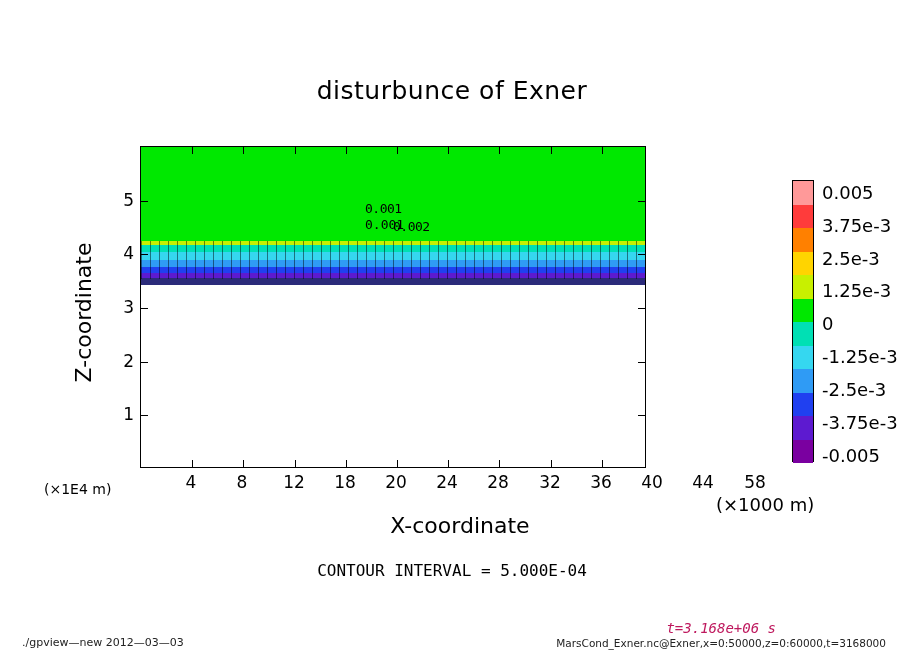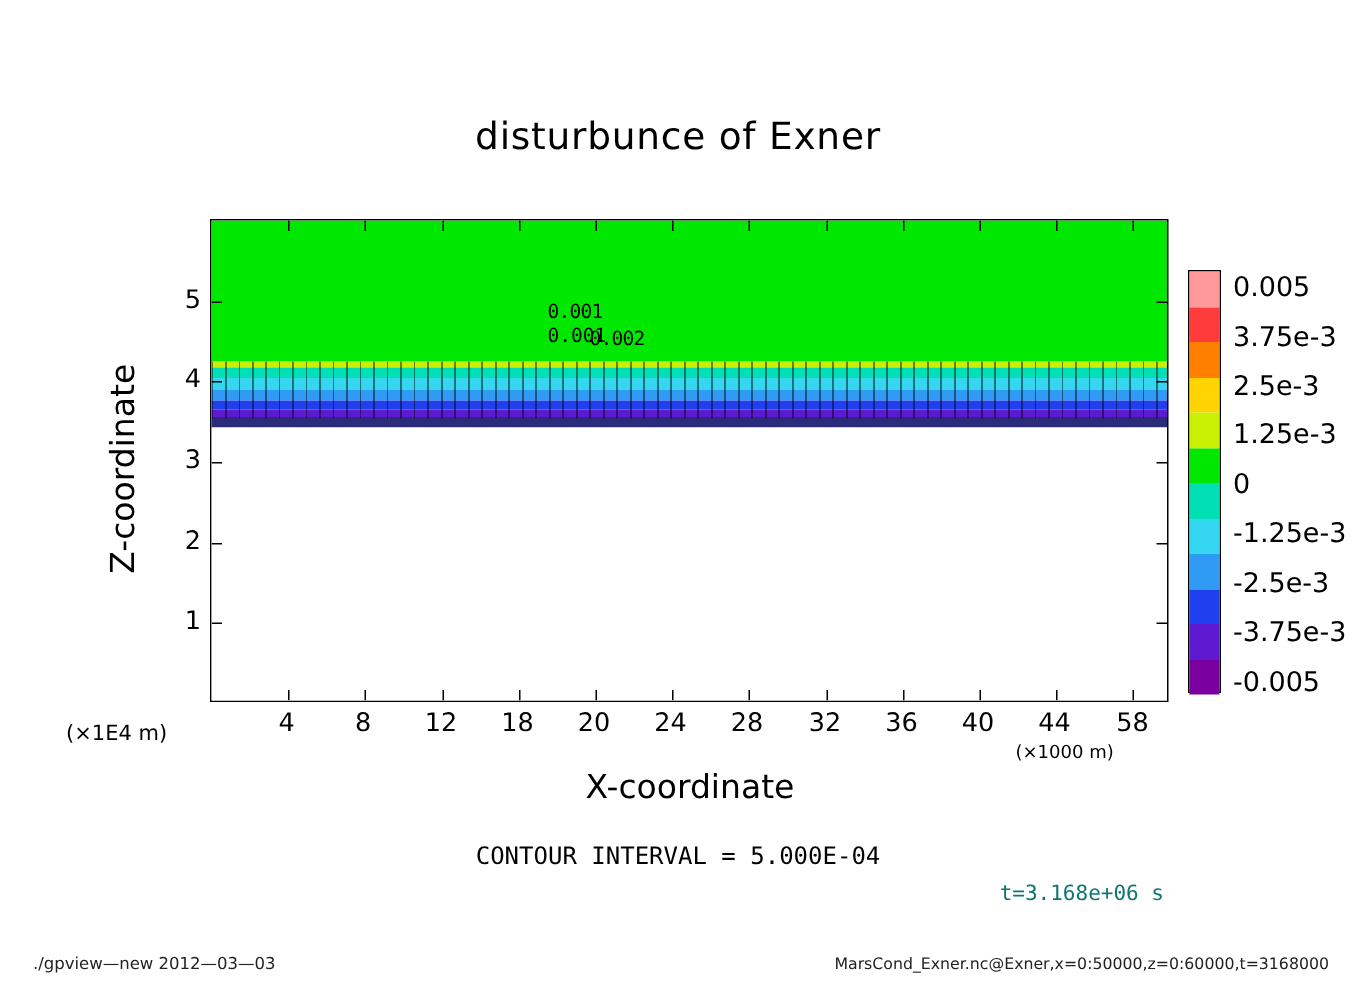--- a/index.html
+++ b/index.html
@@ -21,21 +21,21 @@
   #chart-title {
     left: 0; top: 76px; width: 904px;
     text-align: center;
     font-size: 25px;
     letter-spacing: 0.5px;
   }
 
   
   #plot-frame {
     left: 140px; top: 146px;
-    width: 639px; height: 322px;
+    width: 506px; height: 322px;
     border: 1.2px solid #000;
     box-sizing: border-box;
     background: #ffffff;
     overflow: hidden;
     padding-left: 20px;
   }
   
   #band-green {
     left: 0; top: 0; width: 100%; height: 94px;
     background: #00e800;
@@ -106,22 +106,22 @@
     font-size: 22px;
   }
   #y-axis-title {
     left: -27px; top: 300px;
     width: 220px;
     text-align: center;
     font-size: 22px;
     transform: rotate(-90deg);
   }
   #x-unit {
-    left: 677px; top: 494px;
-    font-size: 12px;
+    left: 716px; top: 494px;
+    font-size: 18px;
   }
   #y-unit {
     left: 44px; top: 481px;
     font-size: 14px;
   }
 
   
   #colorbar {
     left: 792px; top: 180px;
     width: 22px; height: 282px;
@@ -138,24 +138,25 @@
   }
 
   
   #contour-interval {
     left: 0; top: 561px; width: 904px;
     text-align: center;
     font-size: 16px;
     font-family: "DejaVu Sans Mono", monospace;
   }
   #time-label {
-    right: 128px; top: 588px;
+    right: 128px; top: 620px;
     font-size: 14px;
     font-family: "DejaVu Sans Mono", monospace;
-    color: #0f766e;
+    color: #be185d;
+    font-style: italic;
   }
   #footer-left {
     left: 22px; top: 636px;
     font-size: 11px;
     color: #222;
   }
   #footer-right {
     right: 18px; top: 637px;
     font-size: 10.5px;
     color: #222;

